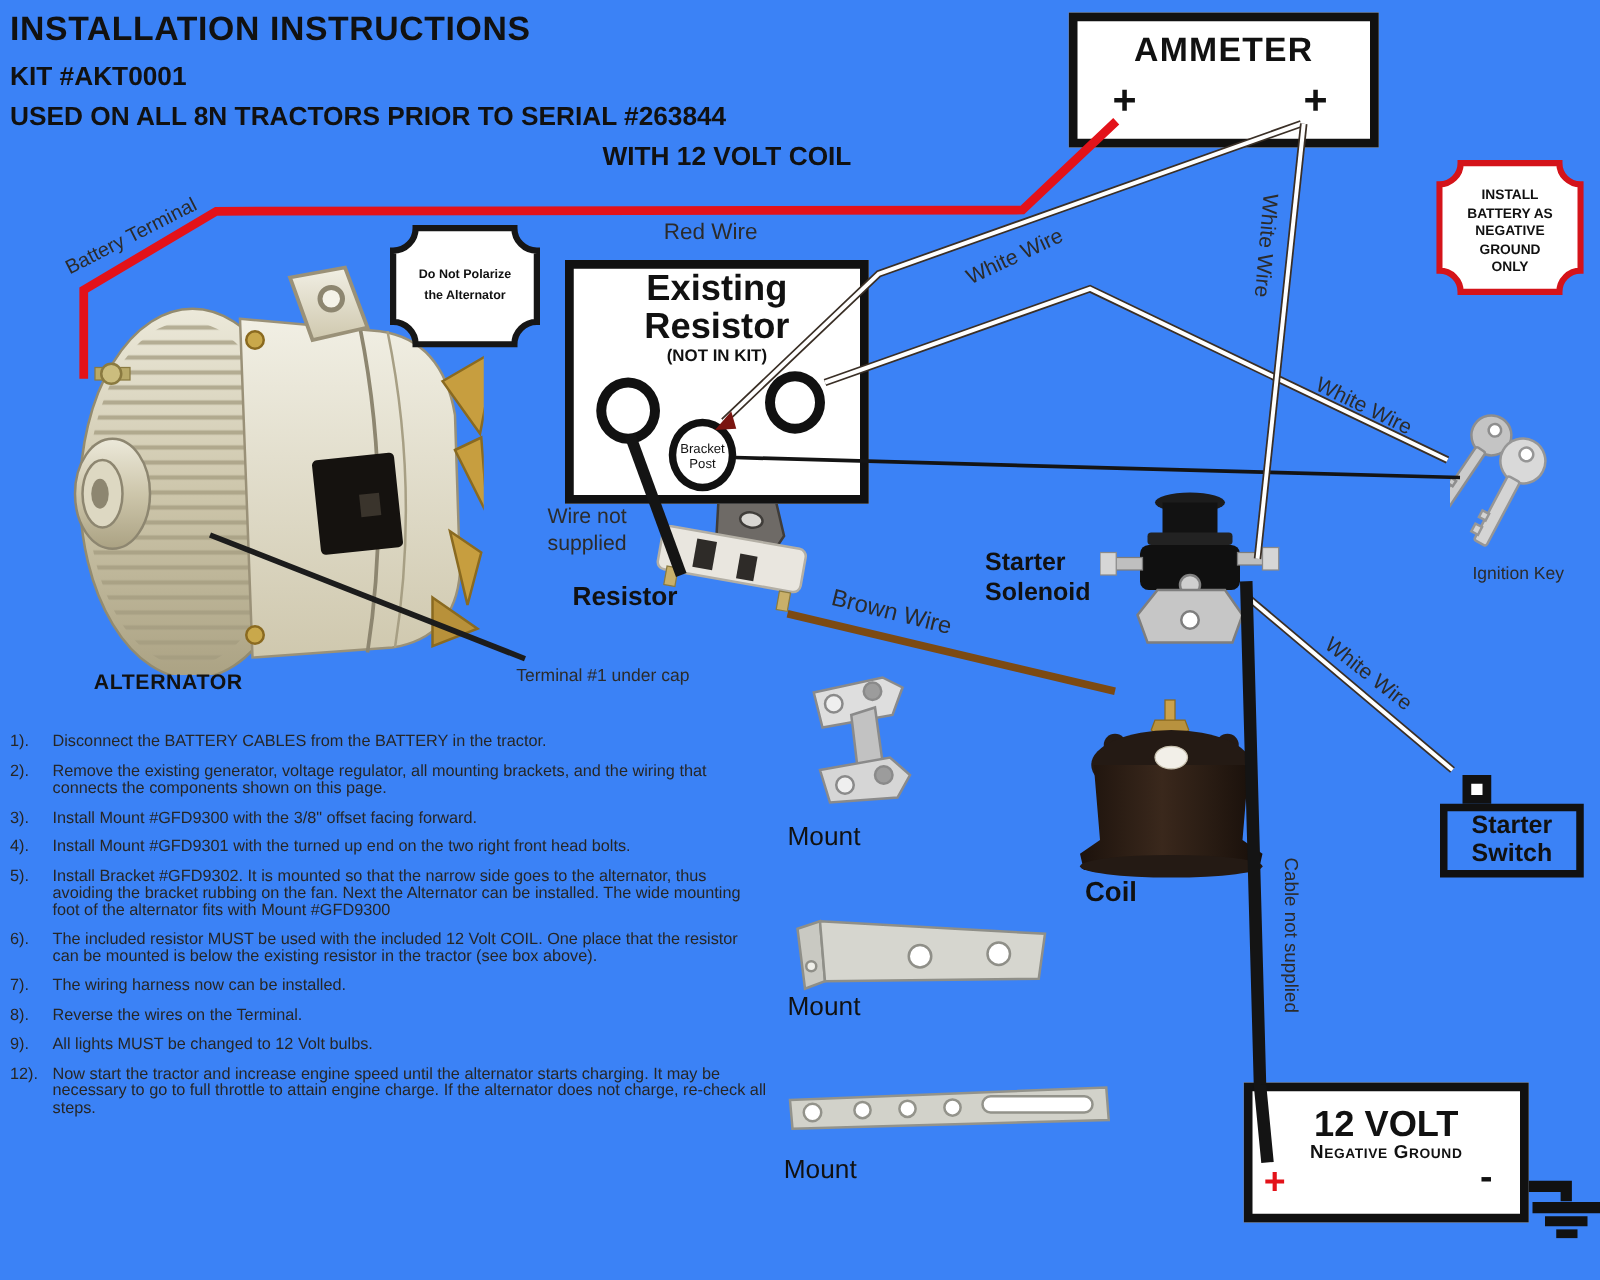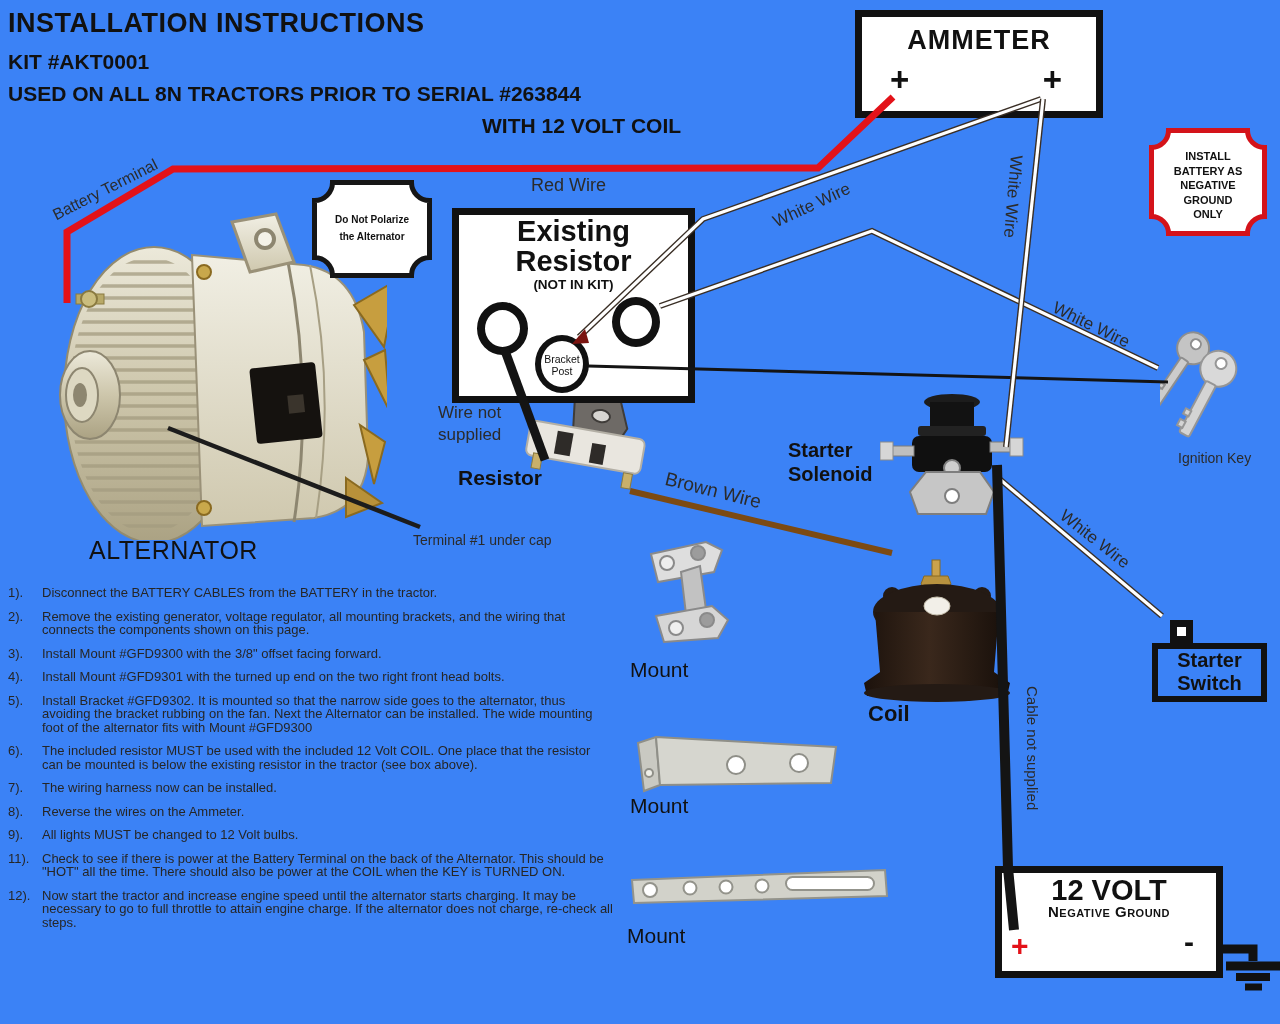--- a/index.html
+++ b/index.html
@@ -38,28 +38,28 @@
   .ring-r { left:153px; top:82px; width:48px; height:50px; border:8px solid #111; }
   .ring-j { left:76px; top:120px; width:54px; height:58px; border:6px solid #111;
             font-size:10.5px; line-height:12px; text-align:center; padding-top:12px; }
   
   .sw-term { left:1170px; top:620px; width:23px; height:23px; background:#111; }
   .sw-term-hole { position:absolute; left:7px; top:7px; width:9px; height:9px; background:#fff; }
   .swbox { left:1152px; top:643px; width:115px; height:59px; border:6px solid #111; text-align:center; }
   .swbox div { font-size:20px; font-weight:bold; line-height:23px; }
   
   .battbox { left:995px; top:866px; width:228px; height:112px; text-align:center; }
-  .batt-l1 { font-size:29px; font-weight:bold; margin-top:2px; line-height:30px; }
+  .batt-l1 { font-size:29px; font-weight:bold; margin-top:12px; line-height:30px; }
   .batt-l2 { font-size:29px; font-weight:bold; line-height:30px; }
   .batt-l3 { font-size:15px; font-weight:bold; font-variant:small-caps; letter-spacing:.5px; margin-top:-2px; }
   .batt-plus { position:absolute; left:9px; bottom:8px; font-size:30px; font-weight:bold; color:#e31219; }
   .batt-minus{ position:absolute; right:22px; bottom:12px; font-size:30px; font-weight:bold; color:#111; }
   
   .lbl { color:#2b2b2b; white-space:nowrap; }
-  .lbl-alt { left:89px; top:536px; font-size:25px; font-weight:normal; color:#111; letter-spacing:.5px;}
+  .lbl-alt { left:75px; top:536px; font-size:17px; font-weight:bold; color:#111; letter-spacing:.5px;}
   .lbl-battterm { left:58px; top:206px; font-size:16px; transform:rotate(-27deg); transform-origin:0 100%; }
   .lbl-redwire { left:531px; top:175px; font-size:18px; }
   .lbl-ww-a { left:770px; top:214px; font-size:17px; transform:rotate(-25deg); transform-origin:0 0; }
   .lbl-ww-c { left:1026px; top:156px; font-size:17px; transform:rotate(95deg); transform-origin:0 0; }
   .lbl-ww-b { left:1058px; top:298px; font-size:17px; transform:rotate(26deg); transform-origin:0 0; }
   .lbl-ww-d { left:1068px; top:506px; font-size:17px; transform:rotate(38deg); transform-origin:0 0; }
   .lbl-brown { left:668px; top:468px; font-size:19px; transform:rotate(14deg); transform-origin:0 0; }
   .lbl-wns { left:438px; top:402px; font-size:17px; line-height:22px; }
   .lbl-resistor { left:458px; top:466px; font-size:21px; font-weight:bold; color:#111; }
   .lbl-term1 { left:413px; top:532px; font-size:14px; }
@@ -359,29 +359,25 @@
       <div class="instr">
         <span class="instr-num">6).</span>
         <span class="instr-text">The included resistor MUST be used with the included 12 Volt COIL. One place that the resistor can be mounted is below the existing resistor in the tractor (see box above).</span>
       </div>
       <div class="instr">
         <span class="instr-num">7).</span>
         <span class="instr-text">The wiring harness now can be installed.</span>
       </div>
       <div class="instr">
         <span class="instr-num">8).</span>
-        <span class="instr-text">Reverse the wires on the Ammeter.</span>
+        <span class="instr-text">Reverse the wires on the Terminal.</span>
       </div>
       <div class="instr">
         <span class="instr-num">9).</span>
         <span class="instr-text">All lights MUST be changed to 12 Volt bulbs.</span>
       </div>
       <div class="instr">
-        <span class="instr-num">11).</span>
-        <span class="instr-text">Check to see if there is power at the Battery Terminal on the back of the Alternator. This should be "HOT" all the time. There should also be power at the COIL when the KEY is TURNED ON.</span>
-      </div>
-      <div class="instr">
         <span class="instr-num">12).</span>
         <span class="instr-text">Now start the tractor and increase engine speed until the alternator starts charging. It may be necessary to go to full throttle to attain engine charge. If the alternator does not charge, re-check all steps.</span>
       </div>
     </div>
 
 </div>
 
 </body></html>

